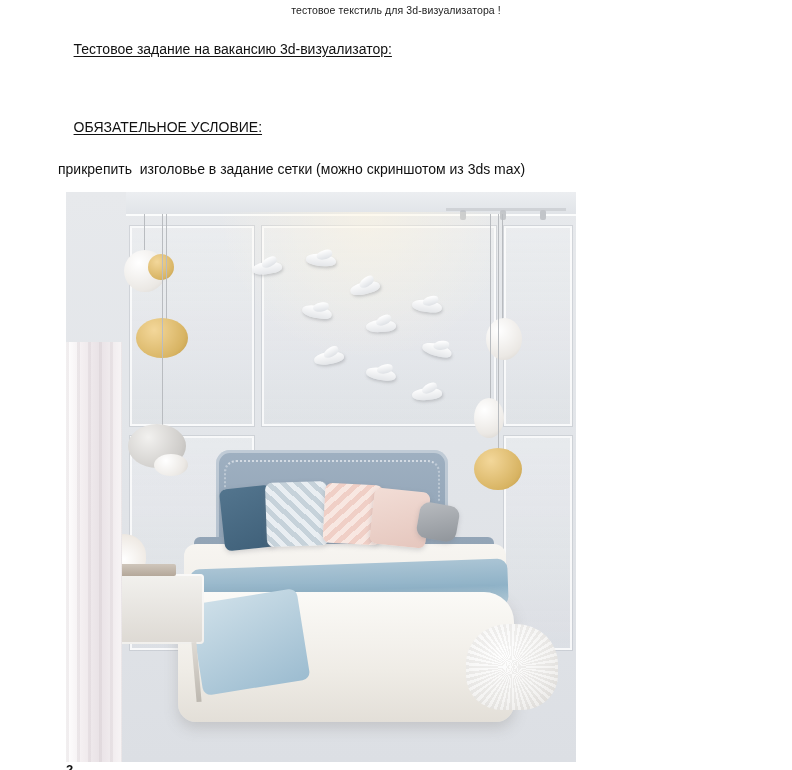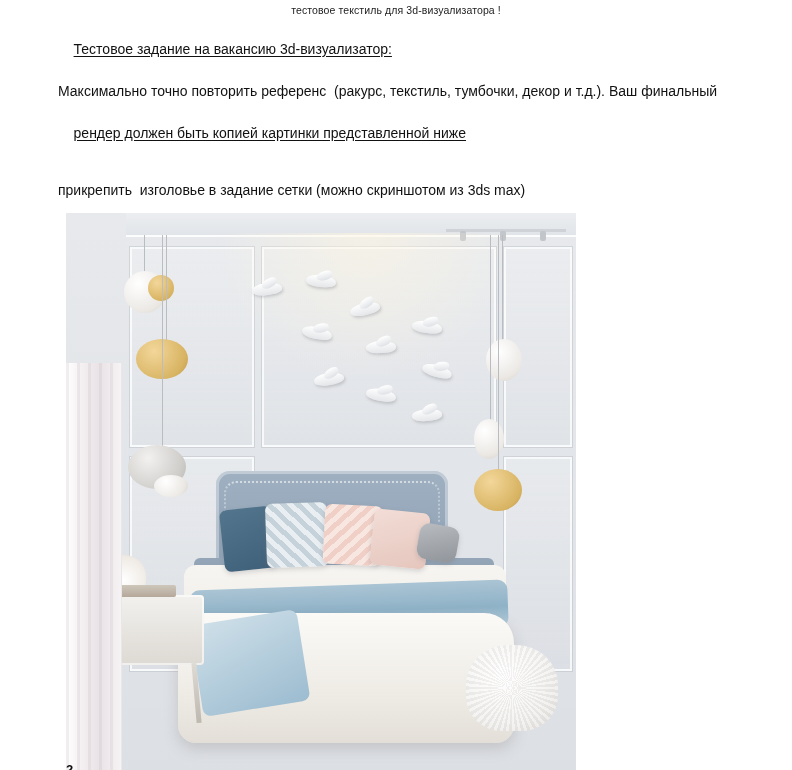--- a/index.html
+++ b/index.html
@@ -231,27 +231,26 @@
 <body>
 
 <div class="page-header">тестовое текстиль для 3d-визуализатора !</div>
 
 <div class="doc-body">
 
   <div class="line">
     <span class="u">Тестовое задание на вакансию 3d-визуализатор:</span>
   </div>
 
-  <div class="line">Максимально точно повторить референс  (ракурс, текстиль, тумбочки, декор и т.д.). Ваш финальный</div>
+
+  <div class="spacer-md"></div>
+
   <div class="line">
-    <span class="u">рендер должен быть копией картинки представленной ниже</span>
+    <span class="u">ОБЯЗАТЕЛЬНОЕ УСЛОВИЕ:</span>
   </div>
-
-  <div class="spacer-md"></div>
-
 
   <div class="line">прикрепить  изголовье в задание сетки (можно скриншотом из 3ds max)</div>
 
   <div class="photo-wrap">
     <div class="photo">
 
       <div class="wall-top"></div>
 
       <div class="panel" style="left:64px; top:34px; width:120px; height:196px;"></div>
       <div class="panel" style="left:196px; top:34px; width:230px; height:196px;"></div>

